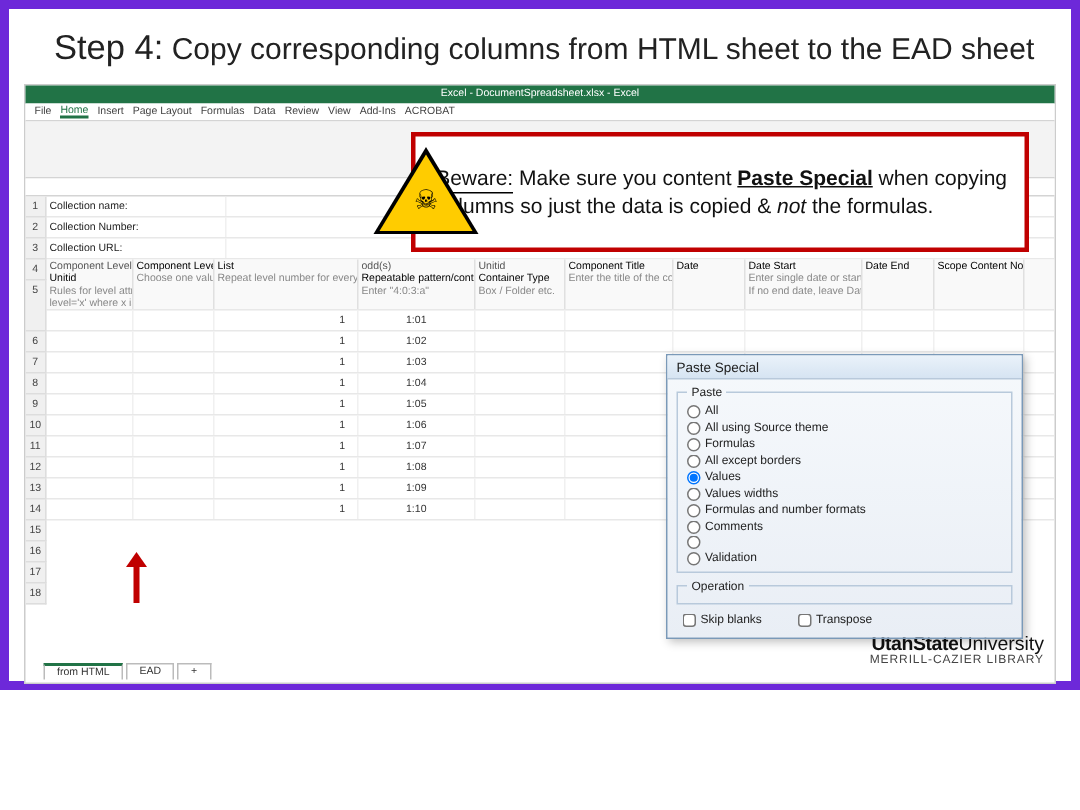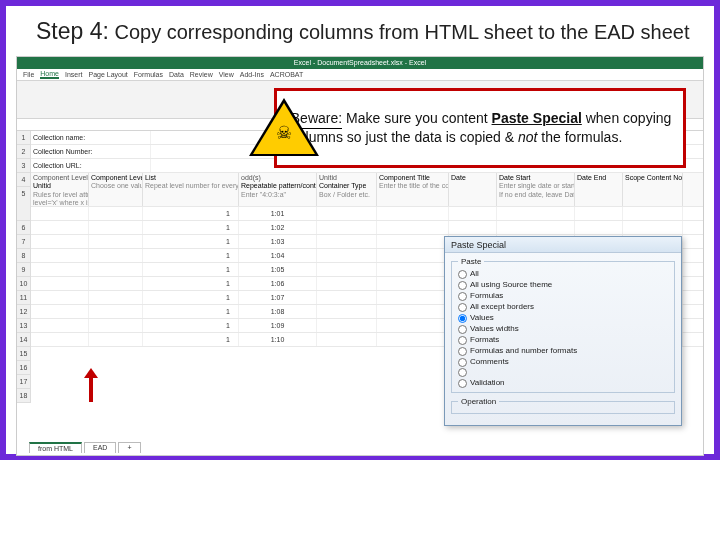--- a/index.html
+++ b/index.html
@@ -324,42 +324,52 @@
           <label>
             <input type="radio" name="paste" checked="" style="">
             <span>Values</span>
           </label>
           <label>
             <input type="radio" name="paste" style="">
             <span>Values widths</span>
           </label>
           <label>
             <input type="radio" name="paste" style="">
-            <span>Formats</span>
-          </label>
-          <label>
-            <input type="radio" name="paste" style="">
             <span>Formulas and number formats</span>
           </label>
           <label>
             <input type="radio" name="paste" style="">
             <span>Comments</span>
           </label>
           <label>
             <input type="radio" name="paste" style="">
           </label>
           <label>
             <input type="radio" name="paste" style="">
             <span>Validation</span>
           </label>
         </div>
     </fieldset>
     <fieldset>
       <legend>Operation</legend>
     </fieldset>
+    <div class="chk-row">
+      <label>
+          <input type="checkbox" style="">
+          <span>Skip blanks</span>
+        </label>
+      <label>
+          <input type="checkbox" style="">
+          <span>Transpose</span>
+        </label>
+    </div>
   </div>
 
   <div class="arrow-up">
     <div class="head"></div>
       <div class="shaft"></div>
   </div>
 
+  <div class="footer-logo">
+    <div><span class="u1">UtahState</span><span class="u2">University</span></div>
+    <div class="lib">MERRILL-CAZIER LIBRARY</div>
+  </div>
 </div>
 
 </body></html>

